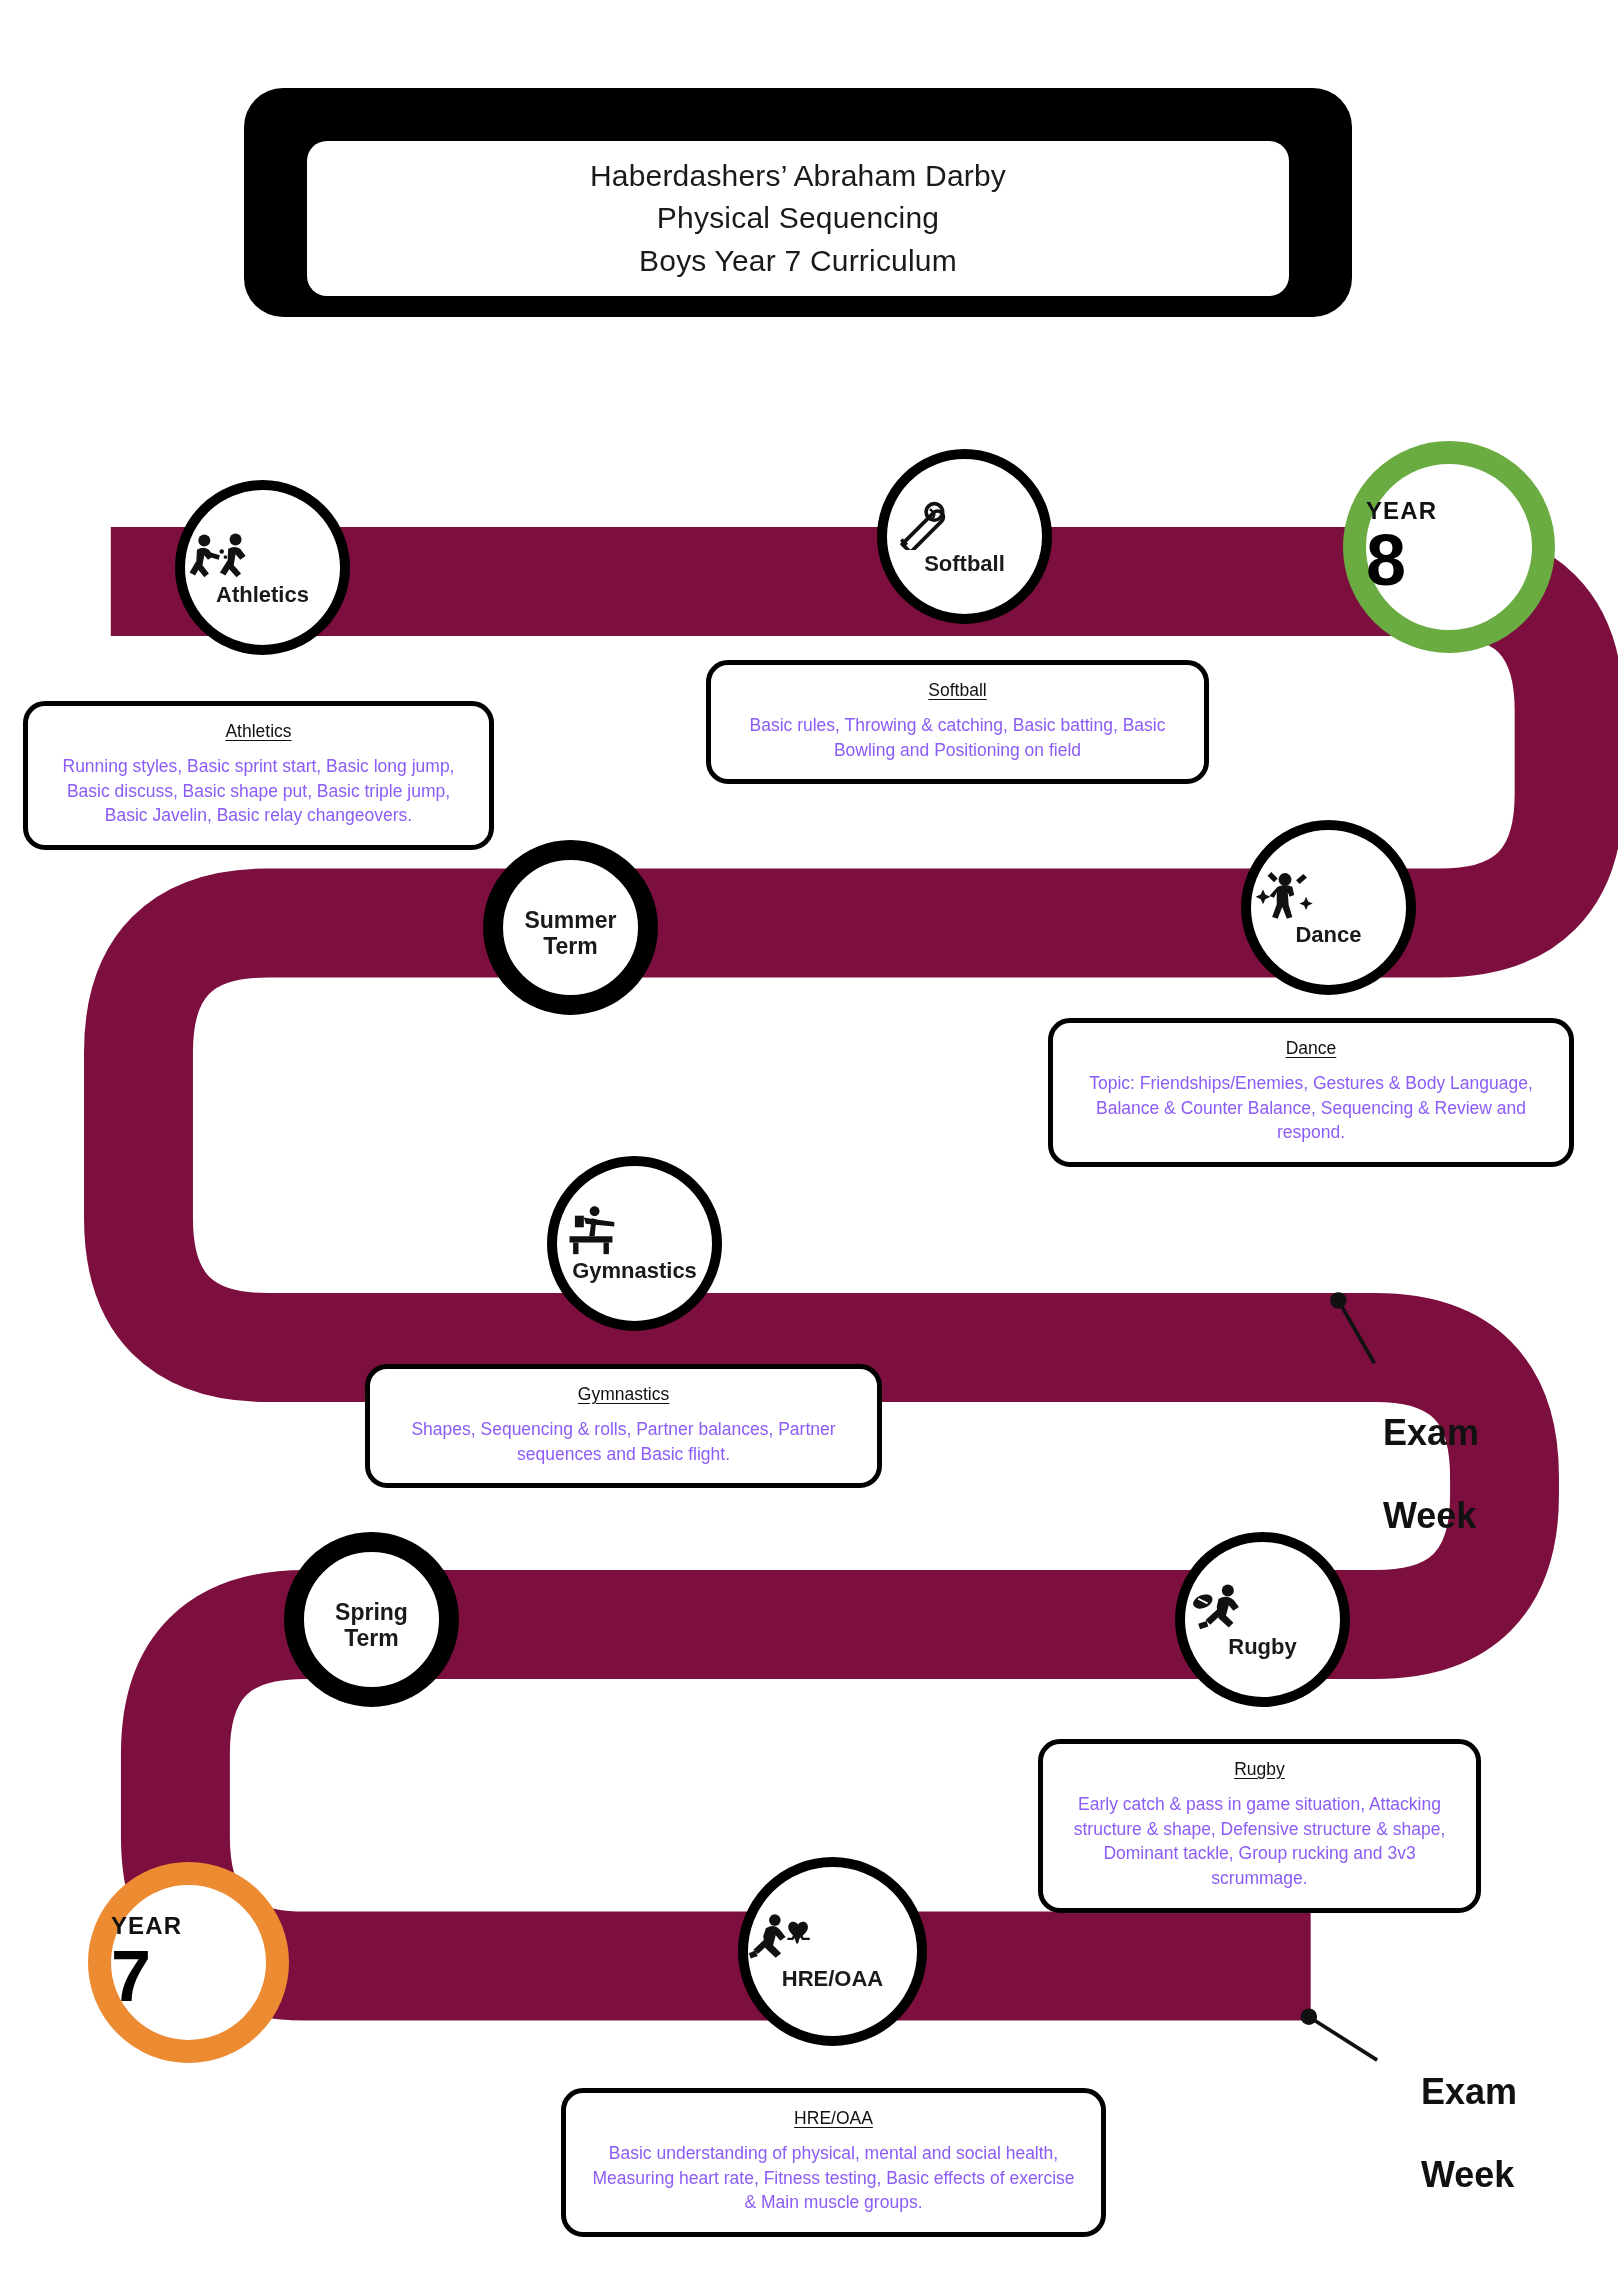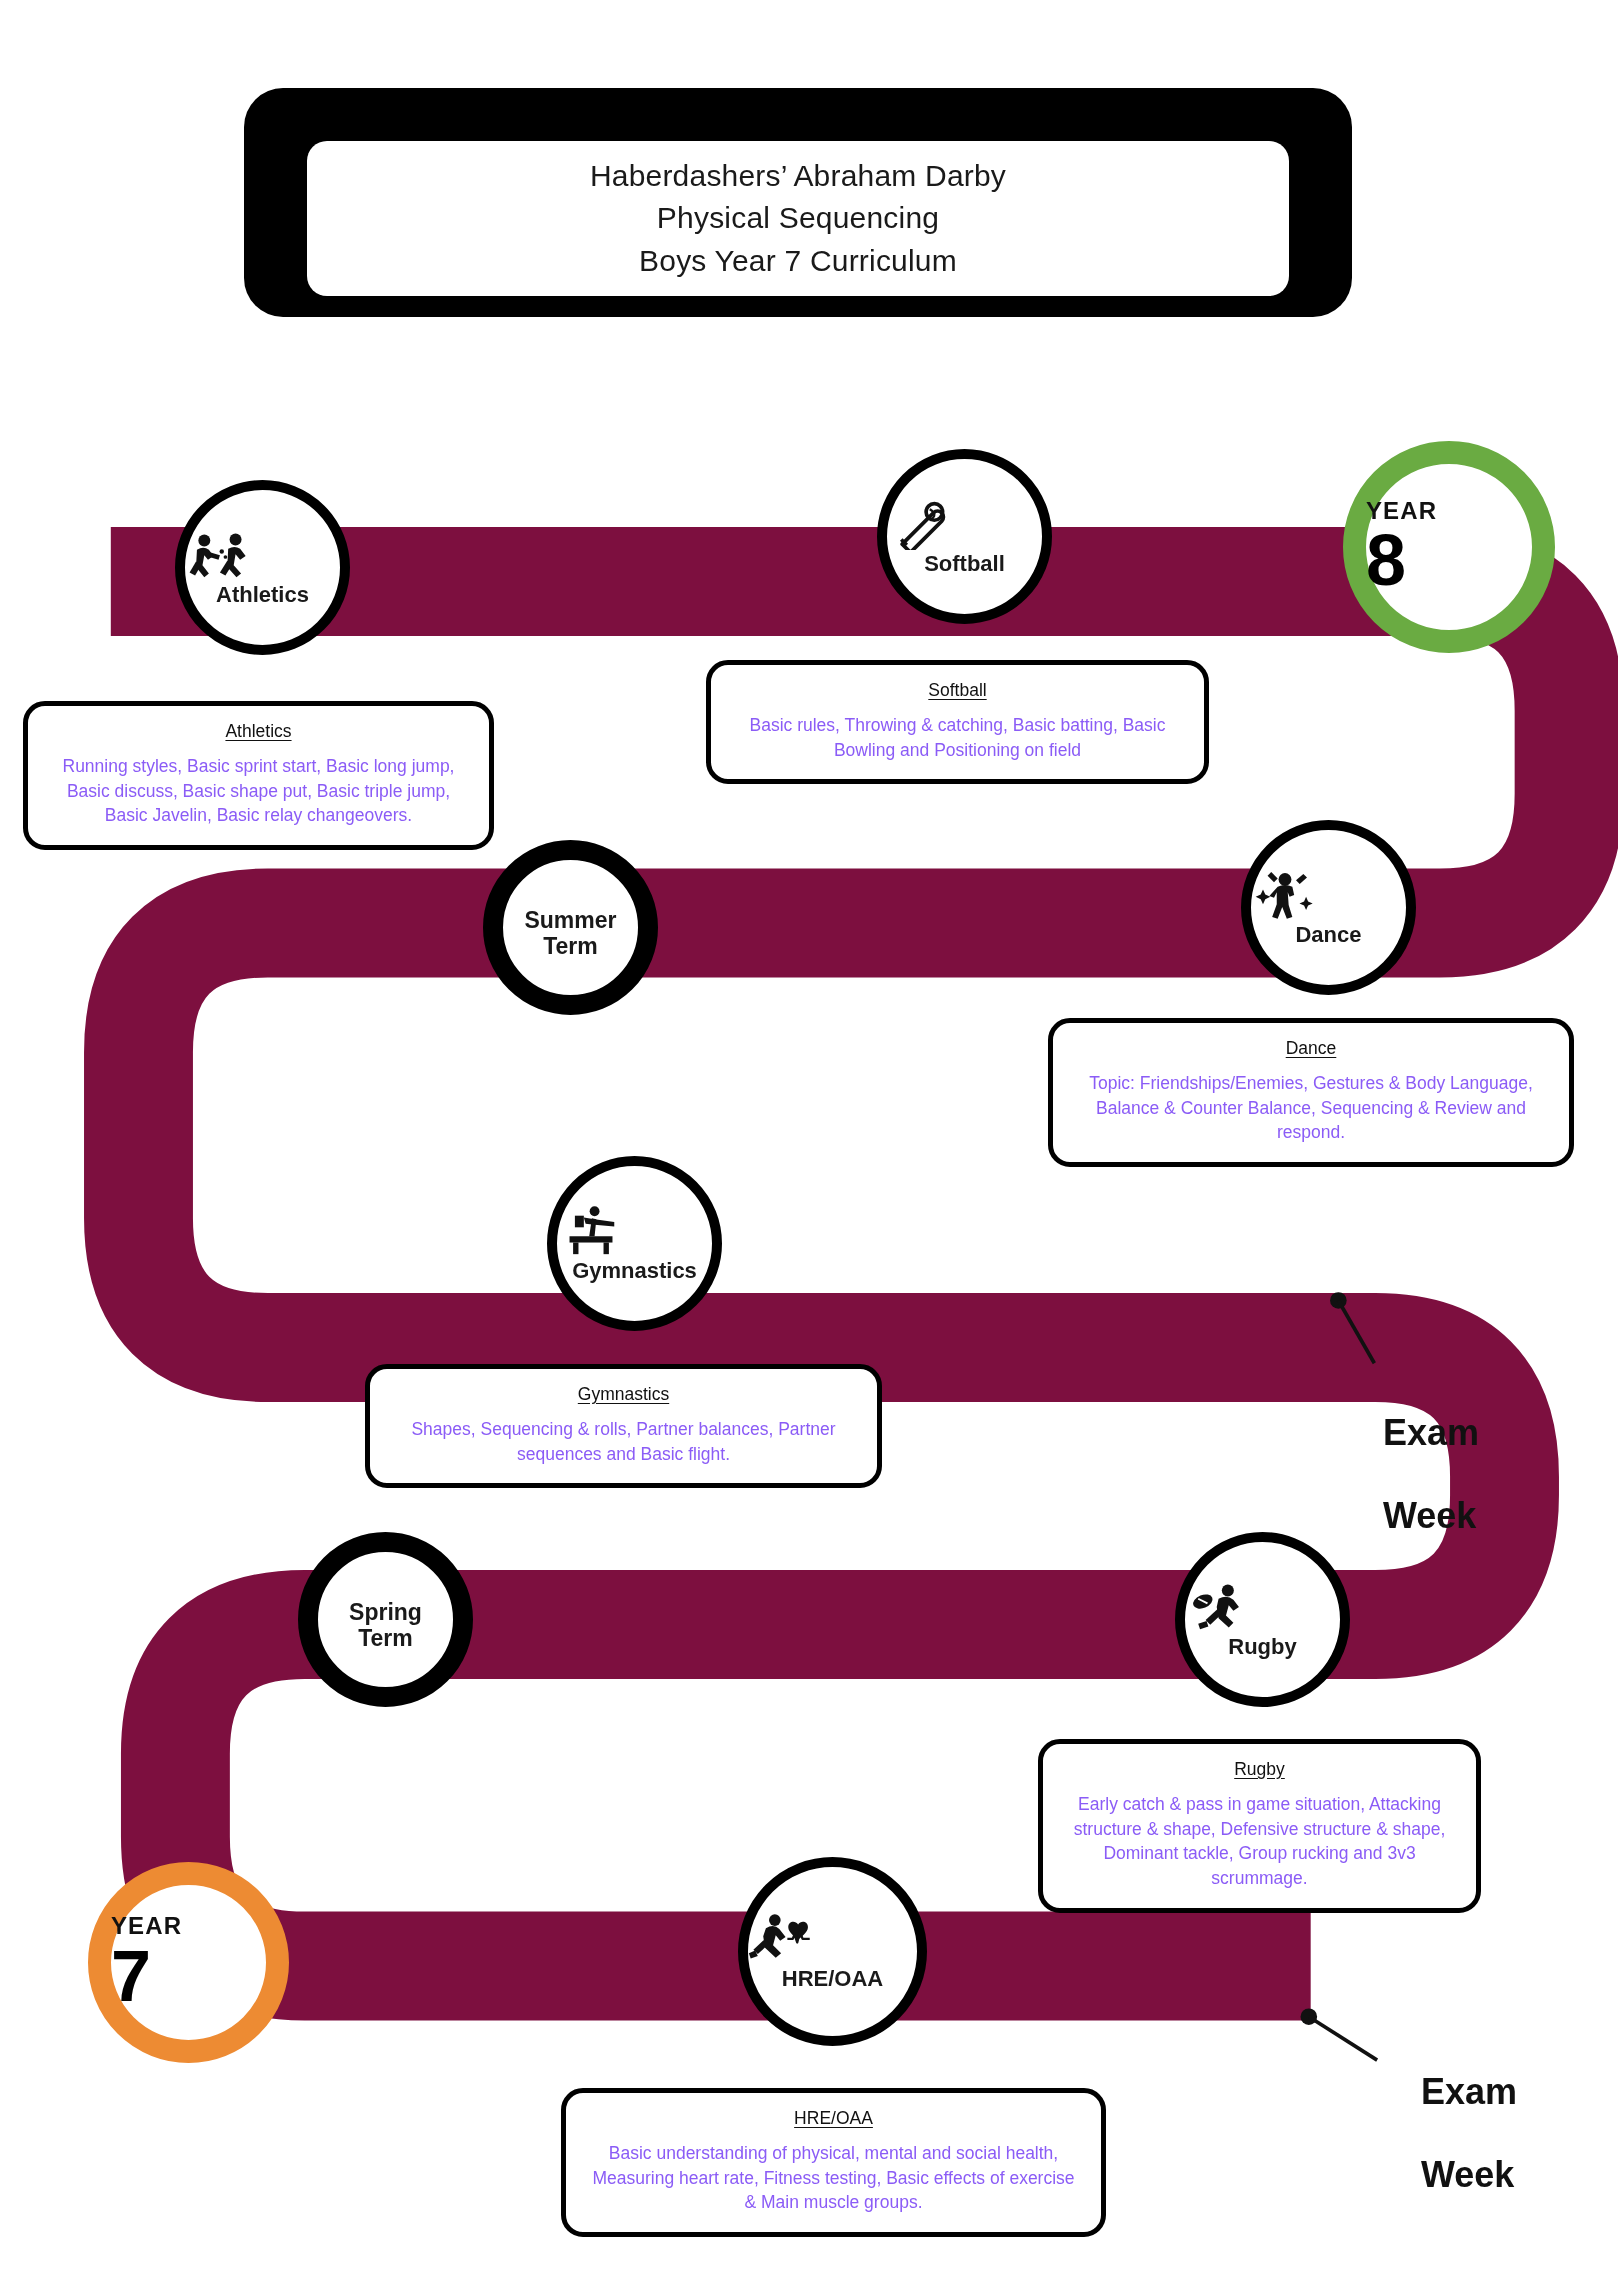--- a/index.html
+++ b/index.html
@@ -181,21 +181,21 @@
           <path d="M39 16 l5 1 -2 19 -6 0z"></path>
           <rect x="14" y="36" width="48" height="7"></rect>
           <rect x="18" y="43" width="6" height="13"></rect>
           <rect x="52" y="43" width="6" height="13"></rect>
         </g>
       </svg>
     </span>
     <span class="node-label">Gymnastics</span>
   </div>
 
-  <div class="node term-node" style="left:298px; top:1532px; width:175px; height:175px;">
+  <div class="node term-node" style="left:284px; top:1532px; width:175px; height:175px;">
     <span class="node-label">
       <span>Spring</span><br>
       <span>Term</span>
     </span>
   </div>
 
   <div class="node icon-node" style="left:1175px; top:1532px; width:175px; height:175px;">
     <span class="icon-wrap">
       <svg width="65" height="50" viewBox="0 0 70 54">
         <g fill="#111">

